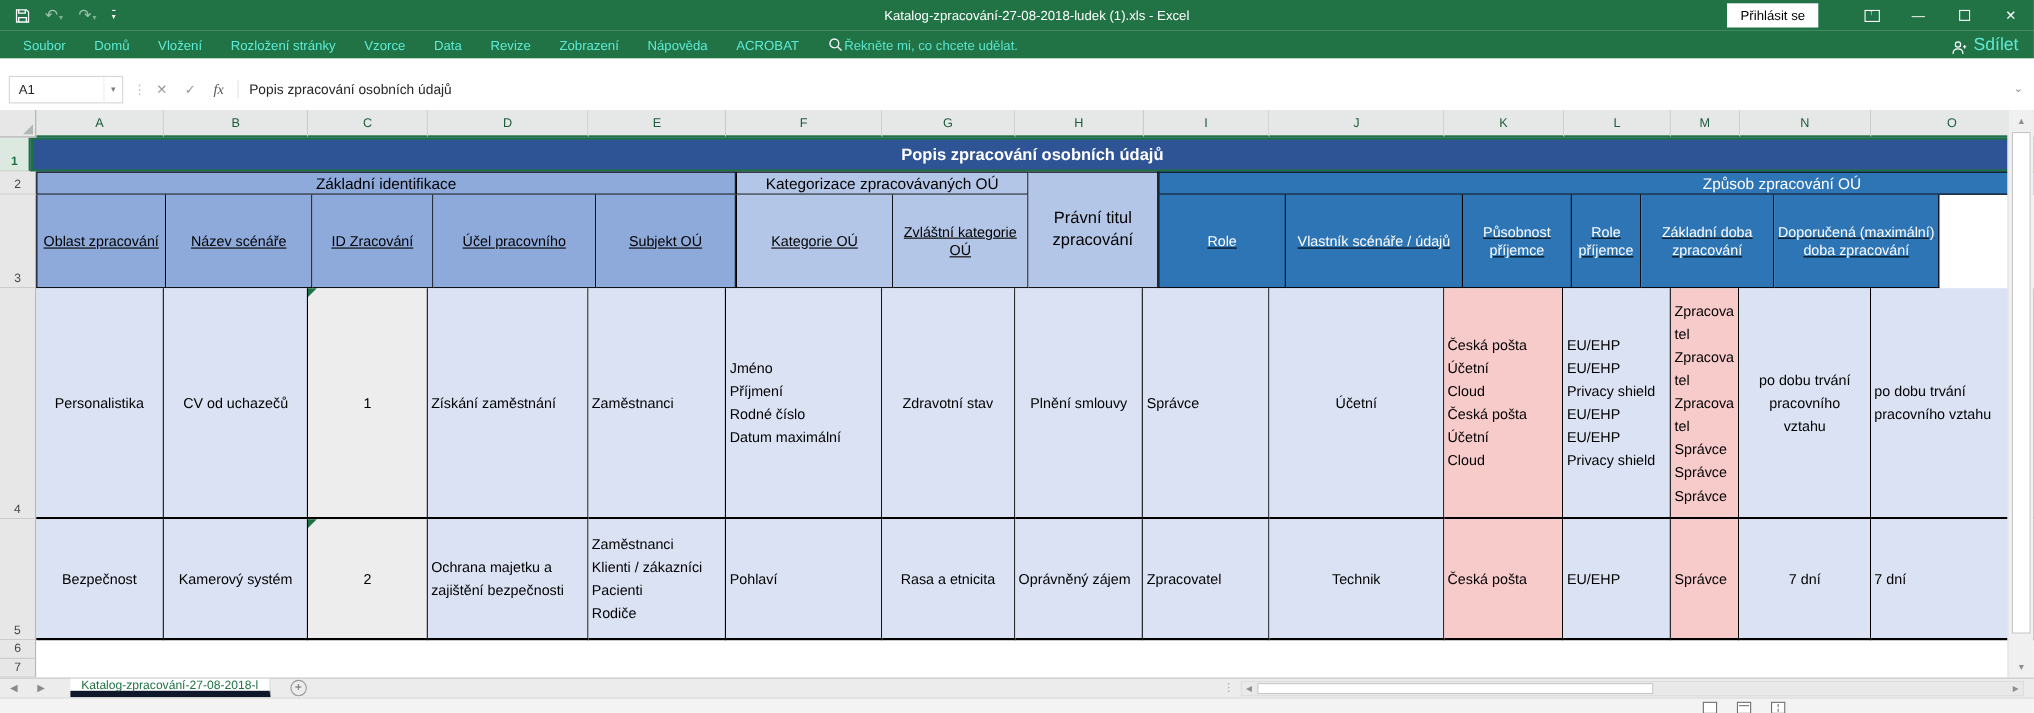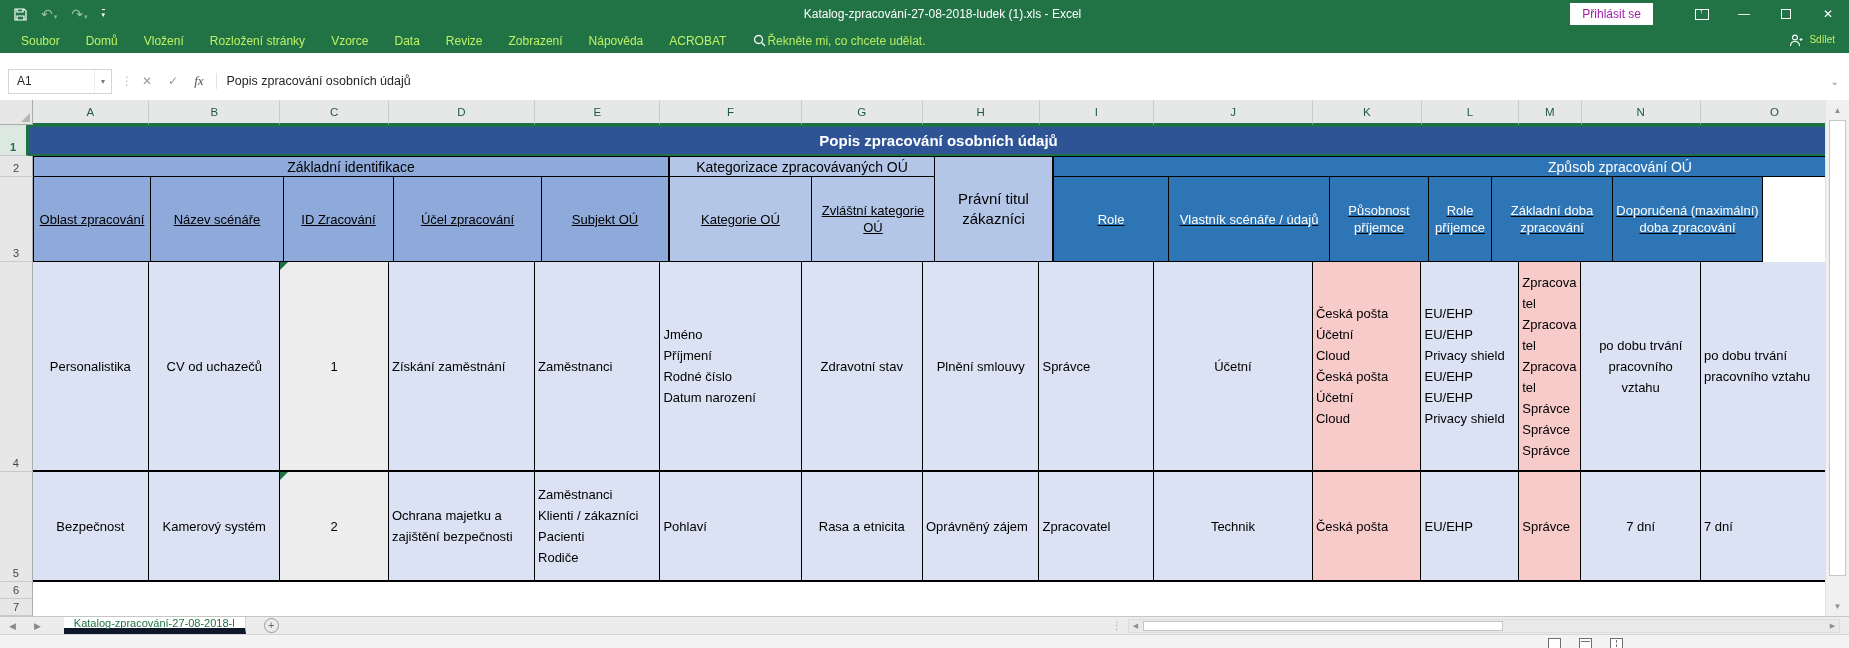--- a/index.html
+++ b/index.html
@@ -9,34 +9,34 @@
 
   
   .titlebar { top:0; height:28px; background:#217346; display:flex; align-items:center; color:#fff; }
   .qat { display:flex; align-items:center; gap:14px; padding-left:14px; }
   .qat .icn { font-size:14px; line-height:1; cursor:default; }
   .dim { opacity:.55; }
   .mini-arrow { font-size:7px; margin-left:1px; opacity:.8; }
   .qat-custom { display:inline-block; border-top:1.5px solid #fff; font-size:7px; padding-top:1px; }
   .win-title { position:absolute; left:0; right:0; text-align:center; font-size:12px; pointer-events:none;padding-left:36px; }
   .win-right { margin-left:auto; display:flex; align-items:center; height:100%; }
-  .signin { background:#fff; color:#a21caf; border:none; font-size:12px; padding:4px 12px;
+  .signin { background:#fff; color:#000000; border:none; font-size:12px; padding:4px 12px;
     margin-right:28px; font-family:inherit; cursor:pointer; }
   .winbtn { width:42px; height:28px; display:flex; align-items:center; justify-content:center;
     font-size:12px; cursor:pointer; }
   .maxbox { width:10px; height:10px; border:1px solid #fff; }
   .ribopt-box { width:14px; height:11px; border:1px solid #fff; position:relative; }
   .ribopt-box::after { content:"↑"; position:absolute; top:-3px; left:3px; font-size:8px; }
 
   
-  .ribbonrow { top:28px; height:25px; background:#217346; display:flex; align-items:center; color:#bef264; }
+  .ribbonrow { top:28px; height:25px; background:#217346; display:flex; align-items:center; color:#5eead4; }
   .rtabs { display:flex; align-items:center; padding-left:8px; }
   .rtab { font-size:12px; padding:4px 13px; cursor:pointer; white-space:nowrap; }
   .tellme { display:flex; align-items:center; gap:1px; margin-left:14px; font-size:12px; opacity:.95; cursor:text; }
-  .share { margin-left:auto; display:flex; align-items:flex-start; gap:6px; font-size:10px; padding-right:14px; cursor:pointer; }
+  .share { margin-left:auto; display:flex; align-items:flex-end; gap:6px; font-size:16px; padding-right:14px; cursor:pointer; }
 
   
   .formularow { top:62px; height:39px; background:#fff; border-bottom:1px solid #E1E1E1;
     display:flex; align-items:center; }
   .namebox { width:104px; height:25px; margin-left:8px; border:1px solid #D5D5D5;
     display:flex; align-items:center; font-size:12px; color:#262626; }
   .namebox .nbtxt { padding-left:8px; flex:1; }
   .namebox .nbarr { font-size:8px; color:#7a7a7a; padding:0 6px; border-left:1px solid #EDEDED; height:100%; display:flex; align-items:center; cursor:pointer; }
   .fxsep { color:#c0c0c0; font-size:12px; padding:0 9px; }
   .fxbtns { display:flex; align-items:center; gap:16px; color:#9a9a9a; font-size:12px; padding-right:12px; border-right:1px solid #E3E3E3; }
@@ -253,32 +253,32 @@
     <div class="stack" style="width:33px">
       <div class="rh" style="height:21px">2</div>
       <div class="rh" style="height:85px">3</div>
     </div>
     <div class="stack w-left">
       <div class="ghdr bg-per bl">Základní identifikace</div>
       <div class="hrow">
         <div class="hc c-a bg-per">Oblast zpracování</div>
         <div class="hc c-b bg-per">Název scénáře</div>
         <div class="hc c-c bg-per">ID Zracování</div>
-        <div class="hc c-d bg-per">Účel zpracování</div>
+        <div class="hc c-d bg-per">Účel pracovního</div>
         <div class="hc c-e bg-per">Subjekt OÚ</div>
       </div>
     </div>
     <div class="stack w-mid">
       <div class="ghdr bg-lper">Kategorizace zpracovávaných OÚ</div>
       <div class="hrow">
         <div class="hc c-f bg-lper">Kategorie OÚ</div>
         <div class="hc c-g bg-lper">Zvláštní kategorie OÚ</div>
       </div>
     </div>
-    <div class="hc c-h hc-h bg-lper">Právní titul zákazníci</div>
+    <div class="hc c-h hc-h bg-lper">Právní titul zpracování</div>
     <div class="stack w-right">
       <div class="ghdr wide bg-db">Způsob zpracování OÚ</div>
       <div class="hrow">
         <div class="hc c-i bg-db">Role</div>
         <div class="hc c-j bg-db">Vlastník scénáře / údajů</div>
         <div class="hc c-l bg-db">Působnost příjemce</div>
         <div class="hc c-m bg-db">Role příjemce</div>
         <div class="hc c-n bg-db">Základní doba zpracování</div>
         <div class="hc c-o bg-db">Doporučená (maximální) doba zpracování</div>
       </div>
@@ -288,21 +288,21 @@
   <div class="drow r4">
     <div class="rh">4</div>
     <div class="cell c-a ac">Personalistika</div>
     <div class="cell c-b ac">CV od uchazečů</div>
     <div class="cell c-c ac bg-grey"><i class="err-tri"></i><span>1</span></div>
     <div class="cell c-d al">Získání zaměstnání</div>
     <div class="cell c-e al">Zaměstnanci</div>
     <div class="cell c-f al">Jméno
 Příjmení
 Rodné číslo
-Datum narození</div>
+Datum maximální</div>
     <div class="cell c-g ac">Zdravotní stav</div>
     <div class="cell c-h ac">Plnění smlouvy</div>
     <div class="cell c-i al">Správce</div>
     <div class="cell c-j ac">Účetní</div>
     <div class="cell c-k al bg-pink">Česká pošta
 Účetní
 Cloud
 Česká pošta
 Účetní
 Cloud</div>

